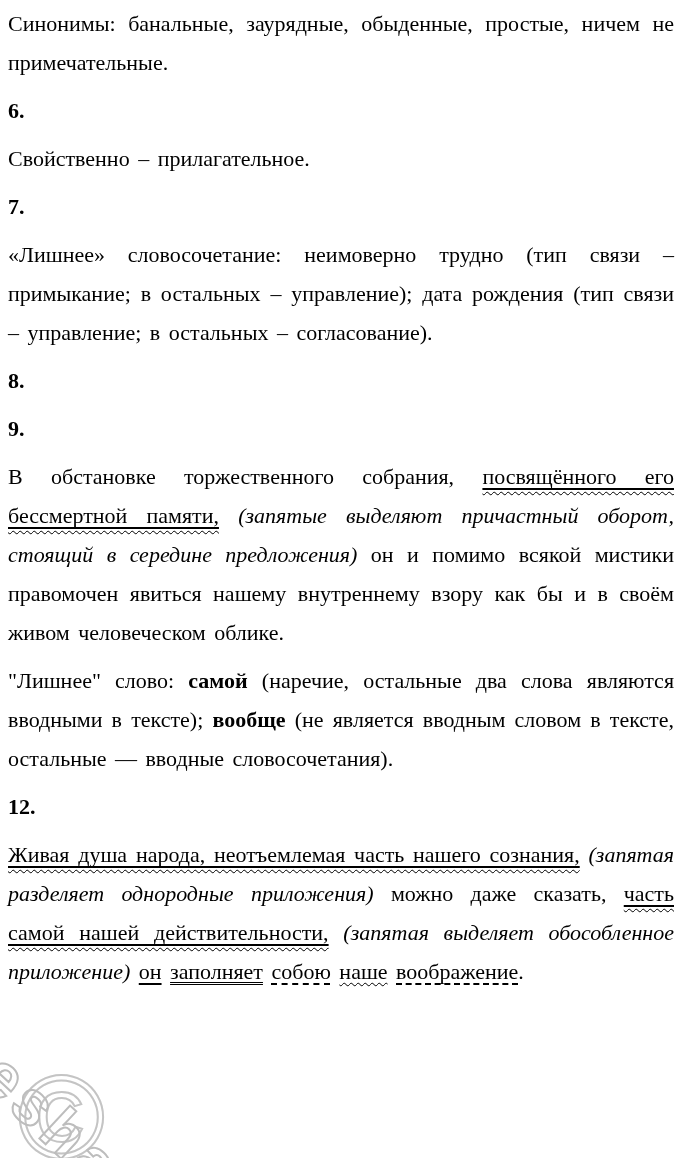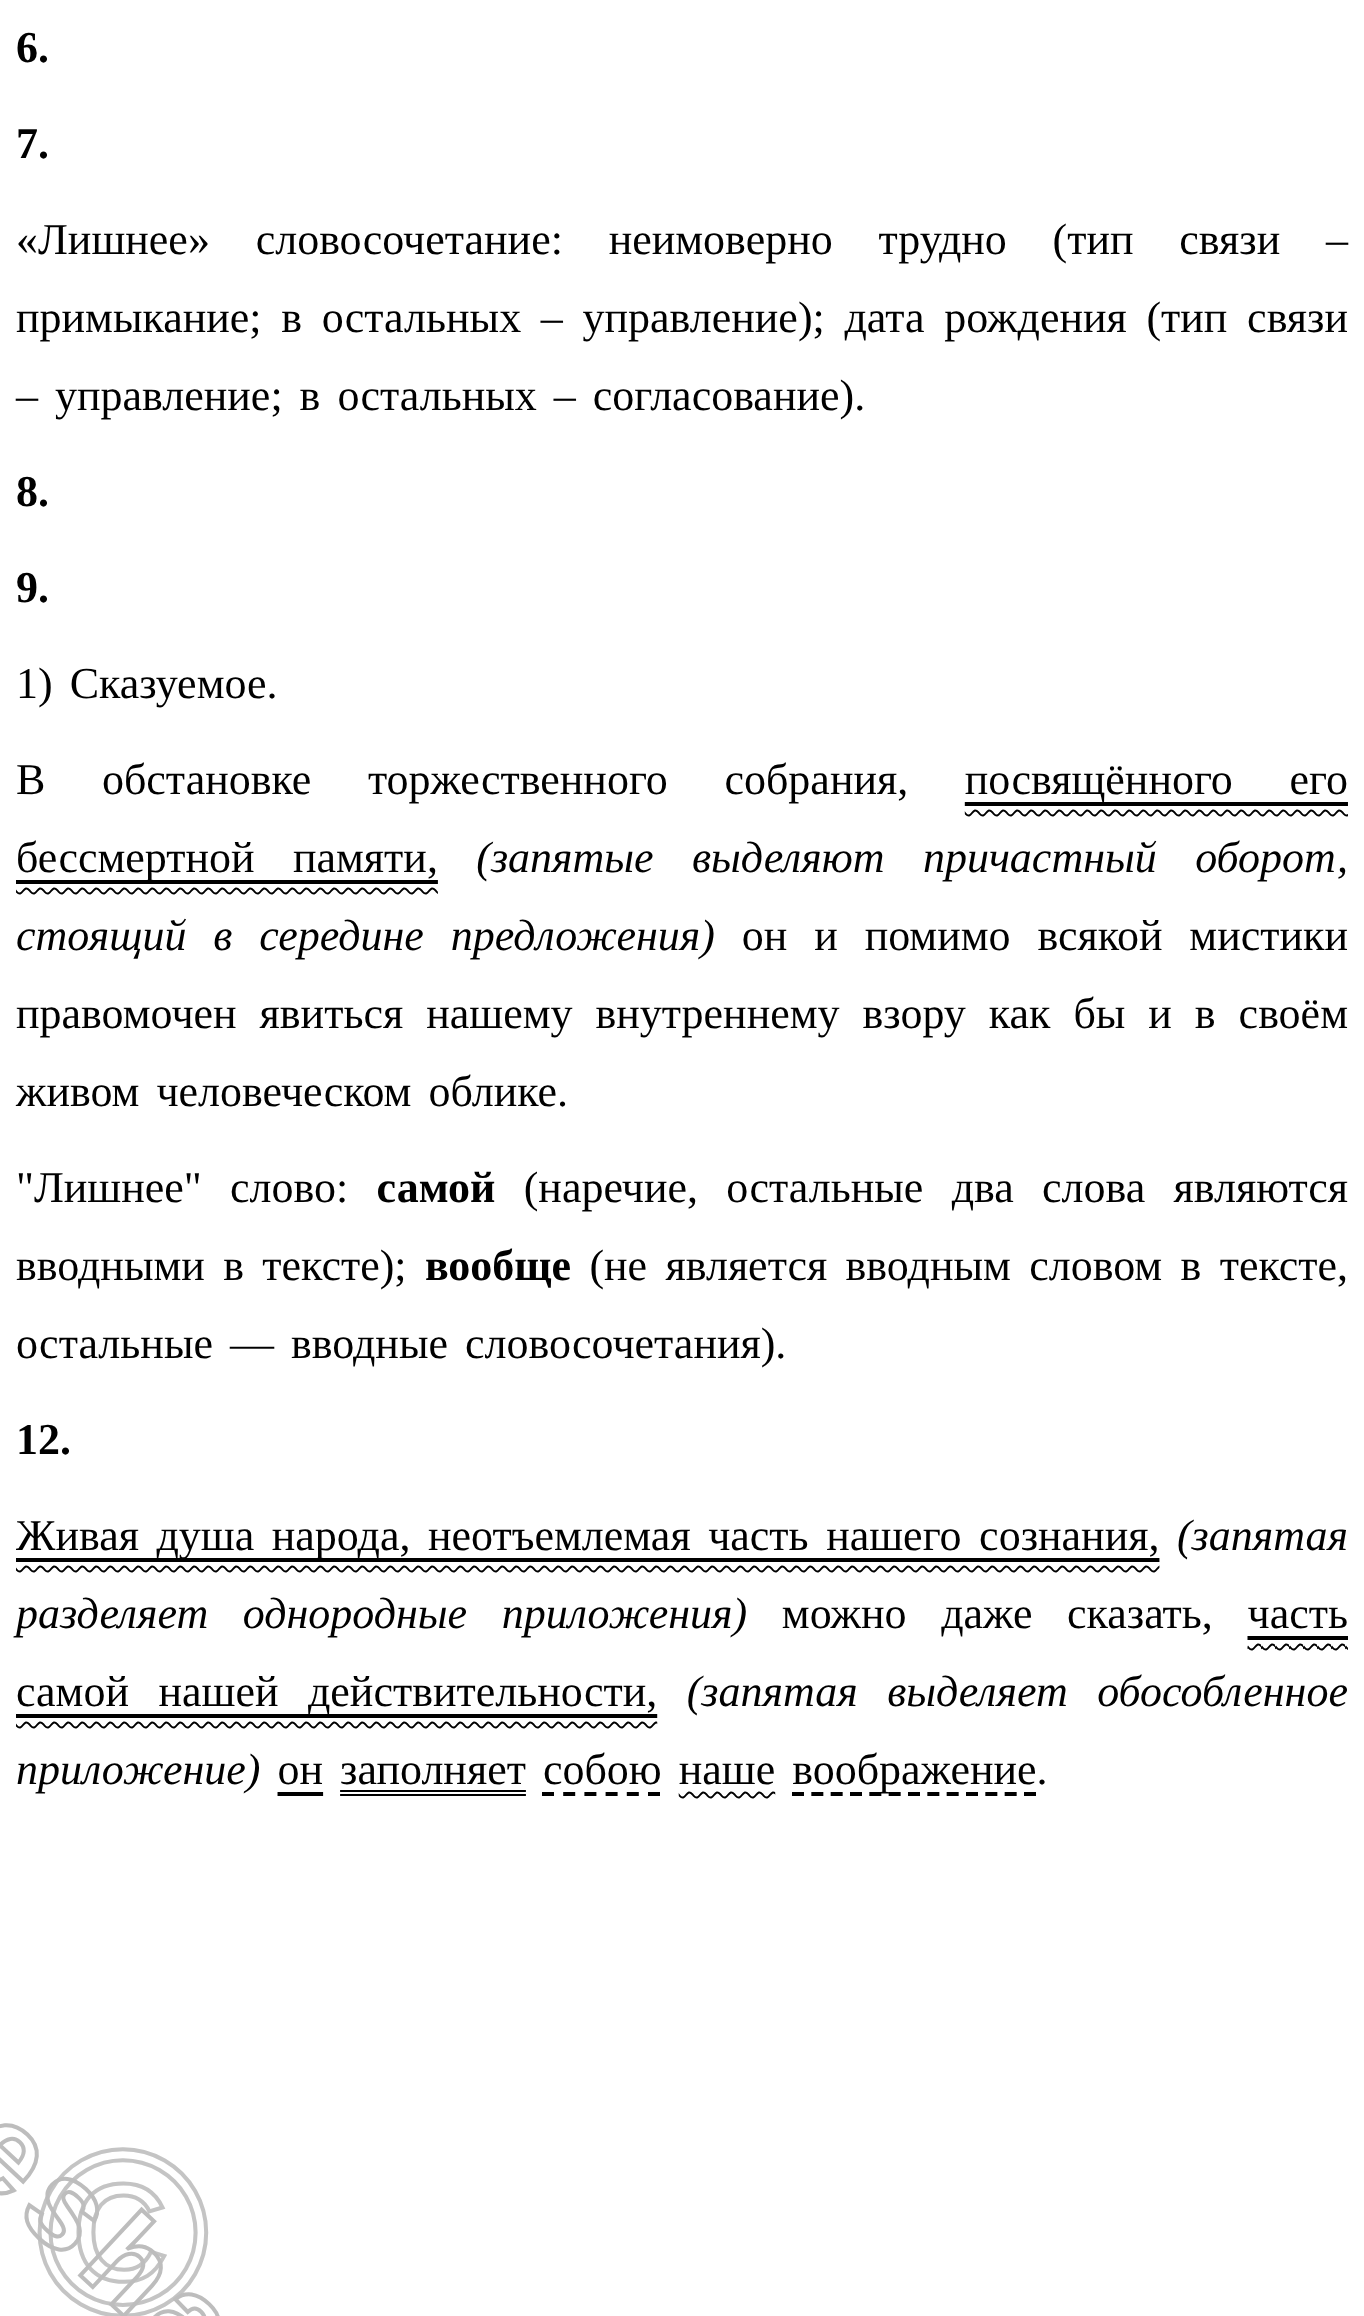--- a/index.html
+++ b/index.html
@@ -111,23 +111,24 @@
 </style>
 </head>
 <body>
 
 <div class="watermark">
   <span class="wm-copy">©</span>
   <span class="wm-text">reshak.ru</span>
 </div>
 
 <div class="doc">
+    <p class="para"><span class="run normal">Синонимы: банальные, заурядные, обыденные, простые, ничем не примечательные.</span></p>
     <p class="heading"><span class="run bold">6.</span></p>
+    <p class="para"><span class="run normal">Свойственно – прилагательное.</span></p>
     <p class="heading"><span class="run bold">7.</span></p>
     <p class="para"><span class="run normal">«Лишнее» словосочетание: неимоверно трудно (тип связи – примыкание; в остальных – управление); дата рождения (тип связи – управление; в остальных – согласование).</span></p>
     <p class="heading"><span class="run bold">8.</span></p>
     <p class="heading"><span class="run bold">9.</span></p>
-    <p class="para"><span class="run normal">1) Сказуемое.</span></p>
     <p class="para"><span class="run normal">В обстановке торжественного собрания, </span><span class="run u-def"><span class="u-def-inner">посвящённого его бессмертной памяти,</span></span><span class="run normal"> </span><span class="run italic">(запятые выделяют причастный оборот, стоящий в середине предложения)</span><span class="run normal"> он и помимо всякой мистики правомочен явиться нашему внутреннему взору как бы и в своём живом человеческом облике.</span></p>
     <p class="para"><span class="run normal">"Лишнее" слово: </span><span class="run bold">самой</span><span class="run normal"> (наречие, остальные два слова являются вводными в тексте); </span><span class="run bold">вообще</span><span class="run normal"> (не является вводным словом в тексте, остальные — вводные словосочетания).</span></p>
     <p class="heading"><span class="run bold">12.</span></p>
     <p class="para"><span class="run u-def"><span class="u-def-inner">Живая душа народа, неотъемлемая часть нашего сознания,</span></span><span class="run normal"> </span><span class="run italic">(запятая разделяет однородные приложения)</span><span class="run normal"> можно даже сказать, </span><span class="run u-def"><span class="u-def-inner">часть самой нашей действительности,</span></span><span class="run normal"> </span><span class="run italic">(запятая выделяет обособленное приложение)</span><span class="run normal"> </span><span class="run u-solid">он</span><span class="run normal"> </span><span class="run u-double">заполняет</span><span class="run normal"> </span><span class="run u-dashed">собою</span><span class="run normal"> </span><span class="run u-wavy">наше</span><span class="run normal"> </span><span class="run u-dashed">воображение</span><span class="run normal">.</span></p>
   </div>
 
 </body></html>

